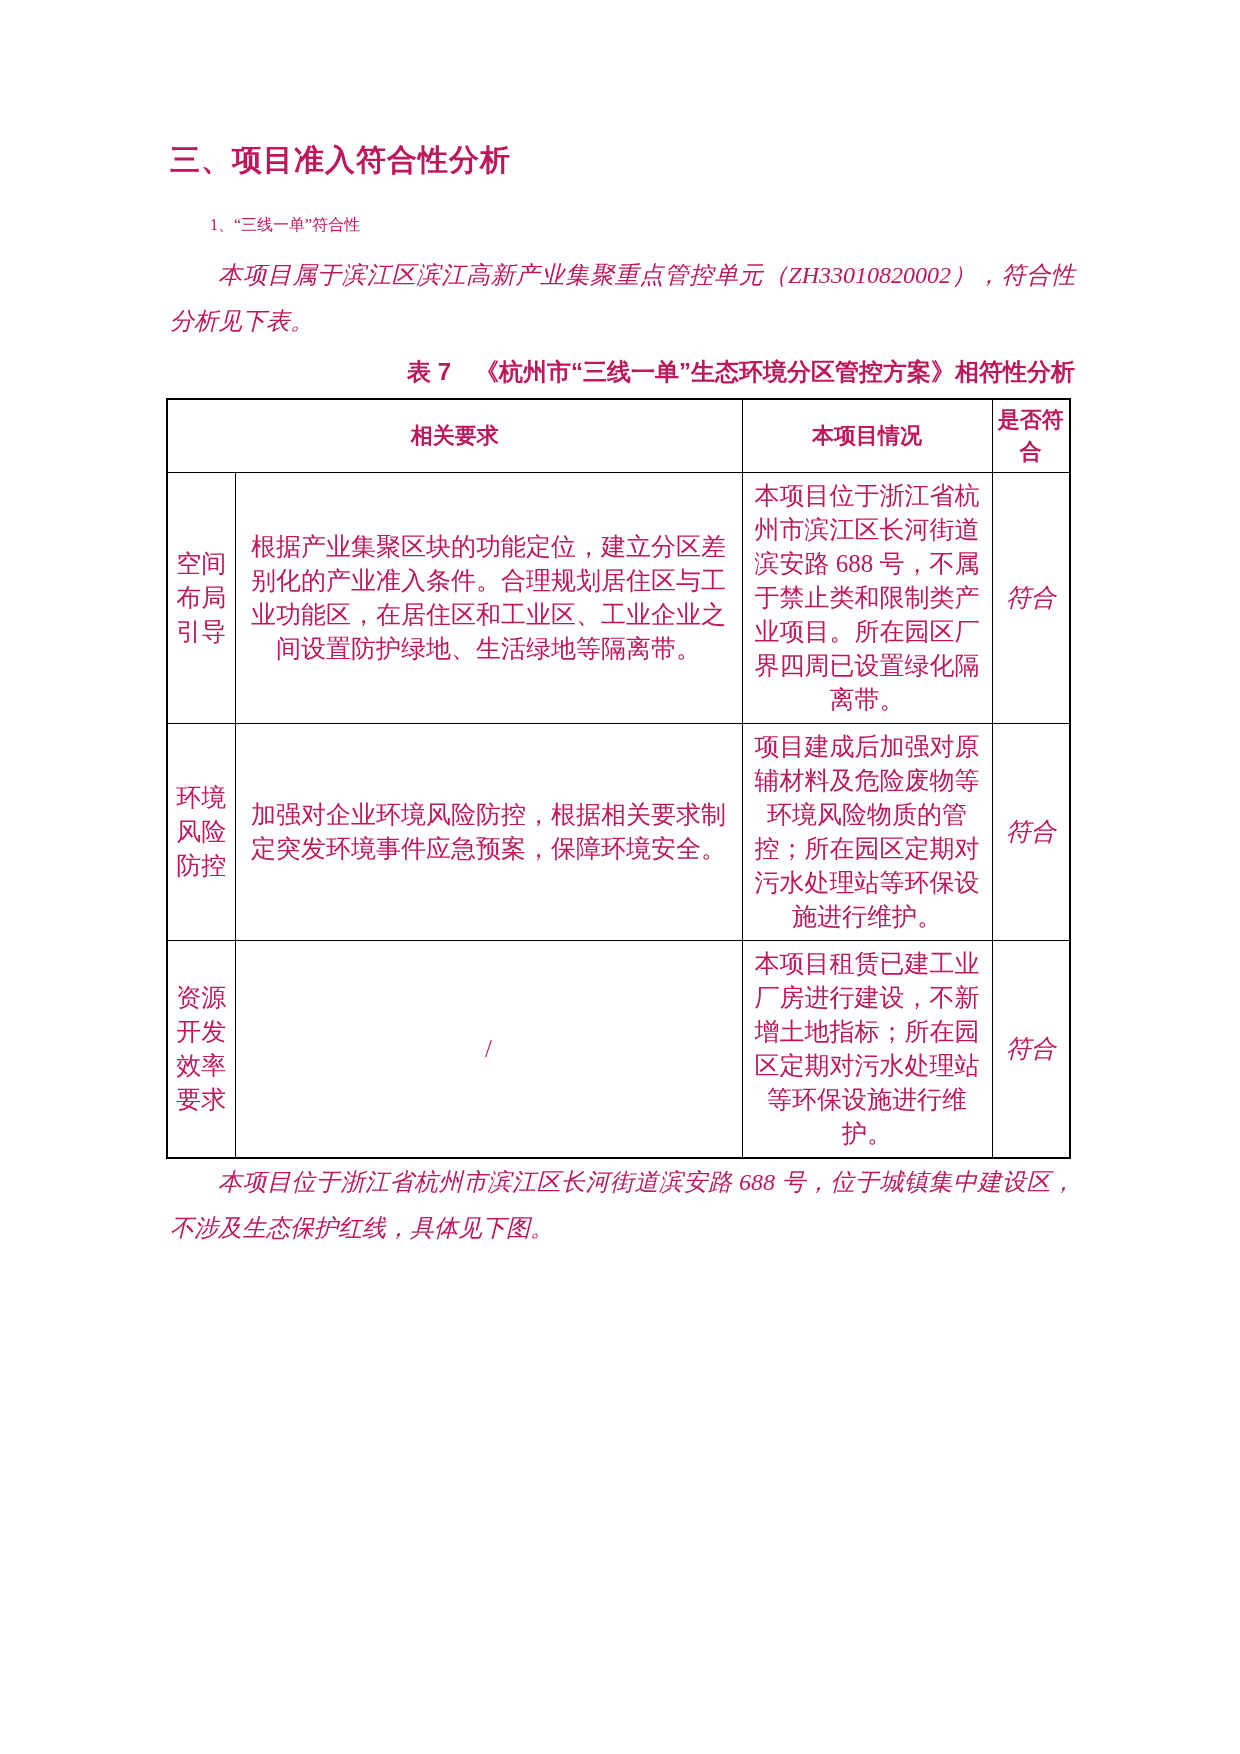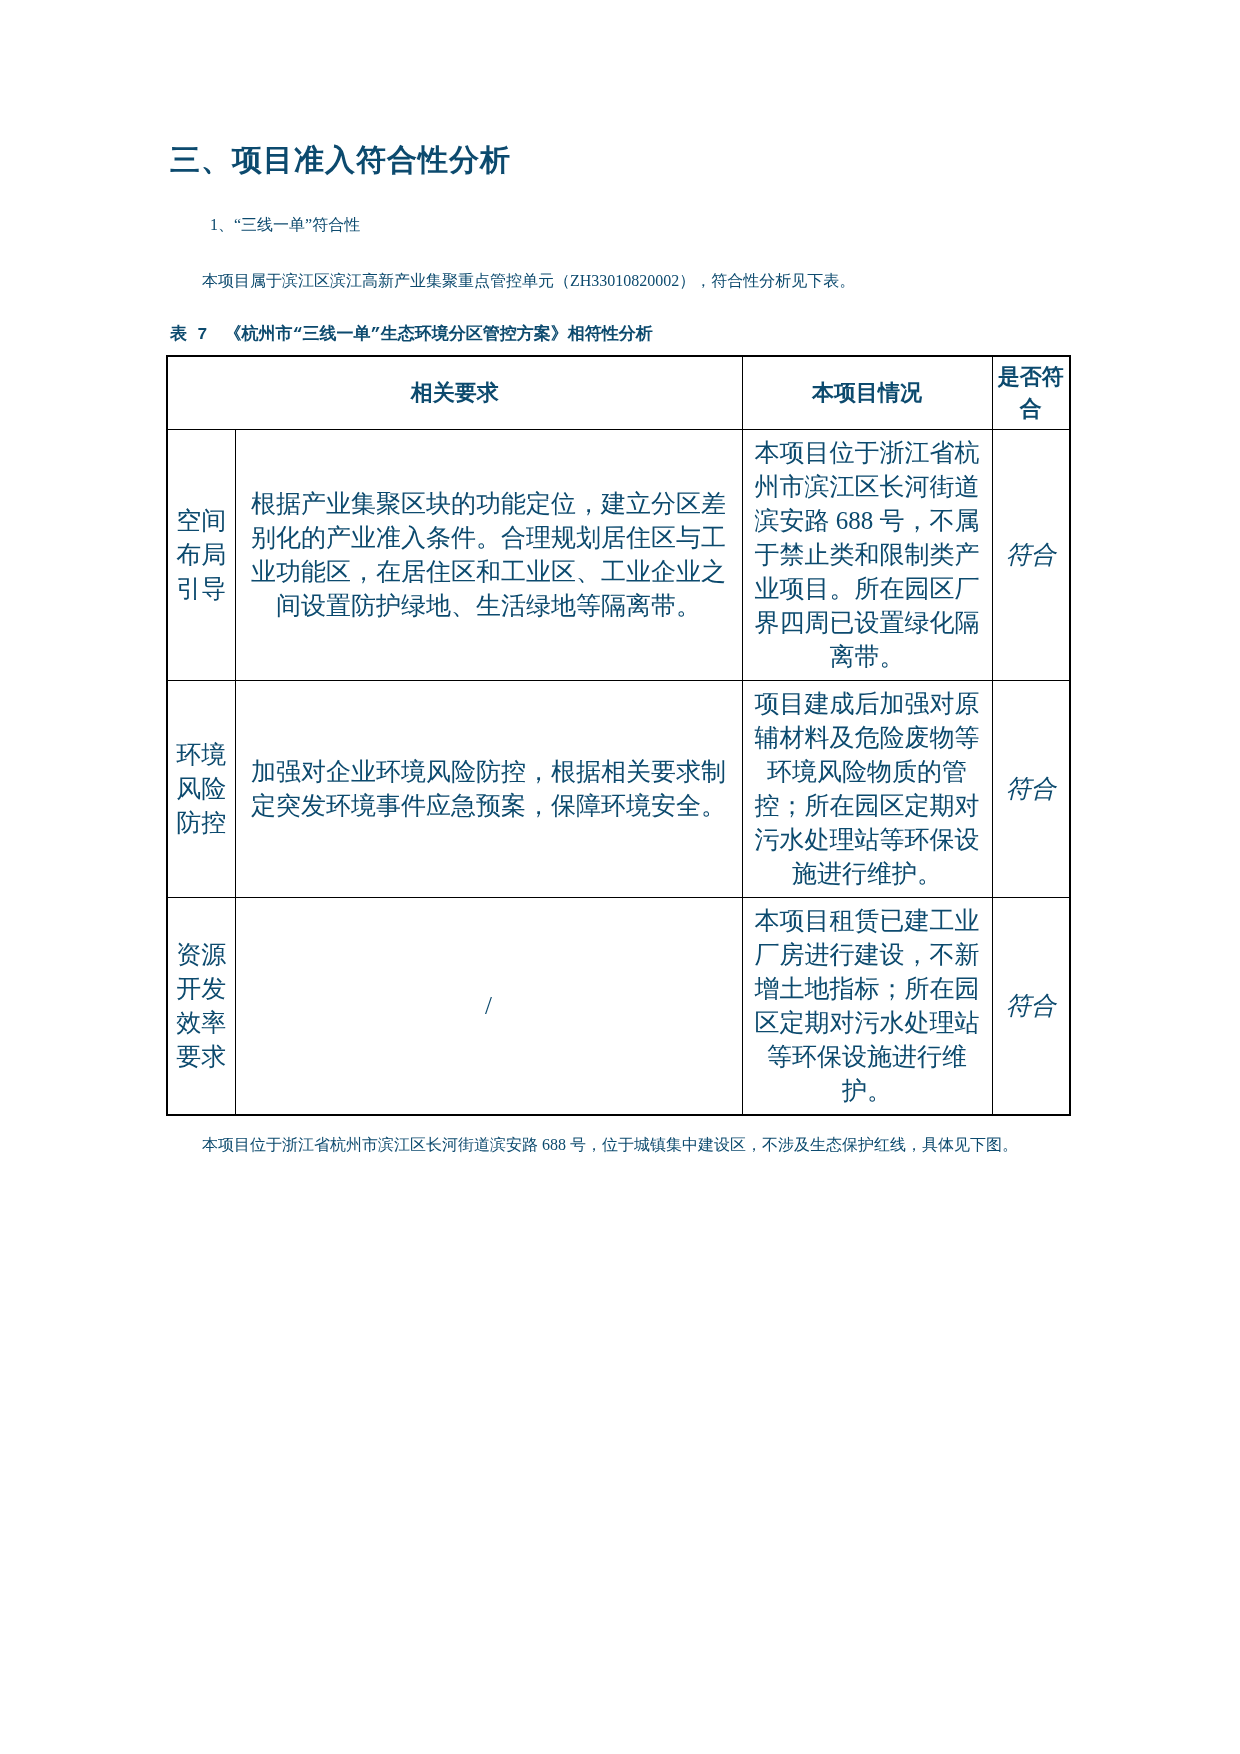--- a/index.html
+++ b/index.html
@@ -7,50 +7,51 @@
     padding: 0;
     background: #ffffff;
   }
   .page {
     position: relative;
     width: 1240px;
     height: 1454px;
     background: #ffffff;
     box-sizing: border-box;
     padding: 140px 165px 16px 170px;
-    color: #0c4a6e;
+    color: #be185d;
     font-family: "Liberation Serif", "DejaVu Serif", serif;
     overflow: hidden;
   }
   .section-title {
     font-family: "Liberation Sans", "DejaVu Sans", sans-serif;
     font-weight: bold;
     font-size: 30px;
     line-height: 40px;
     margin: 0 0 22px 0;
     letter-spacing: 1px;
   }
   .sub-heading {
     font-size: 16px;
     line-height: 46px;
     text-indent: 40px;
     margin: 0 0 4px 0;
   }
   .body-para {
-    font-size: 16px;
-    line-height: 58px;
+    font-size: 24px;
+    line-height: 46px;
     text-indent: 2em;
     text-align: justify;
     margin: 0 0 6px 0;
+    font-style: italic;
   }
   .table-caption {
-    font-family: Liberation Mono, monospace;
+    font-family: Liberation Sans, sans-serif;
     font-weight: bold;
-    font-size: 17px;
-    text-align: left;
+    font-size: 24px;
+    text-align: right;
     margin: 12px 0 10px 0;
   }
   table.compliance {
     border-collapse: collapse;
     border: 2px solid #000000;
     width: 905px;
     margin-left: -4px;
     table-layout: fixed;
   }
   table.compliance th,

